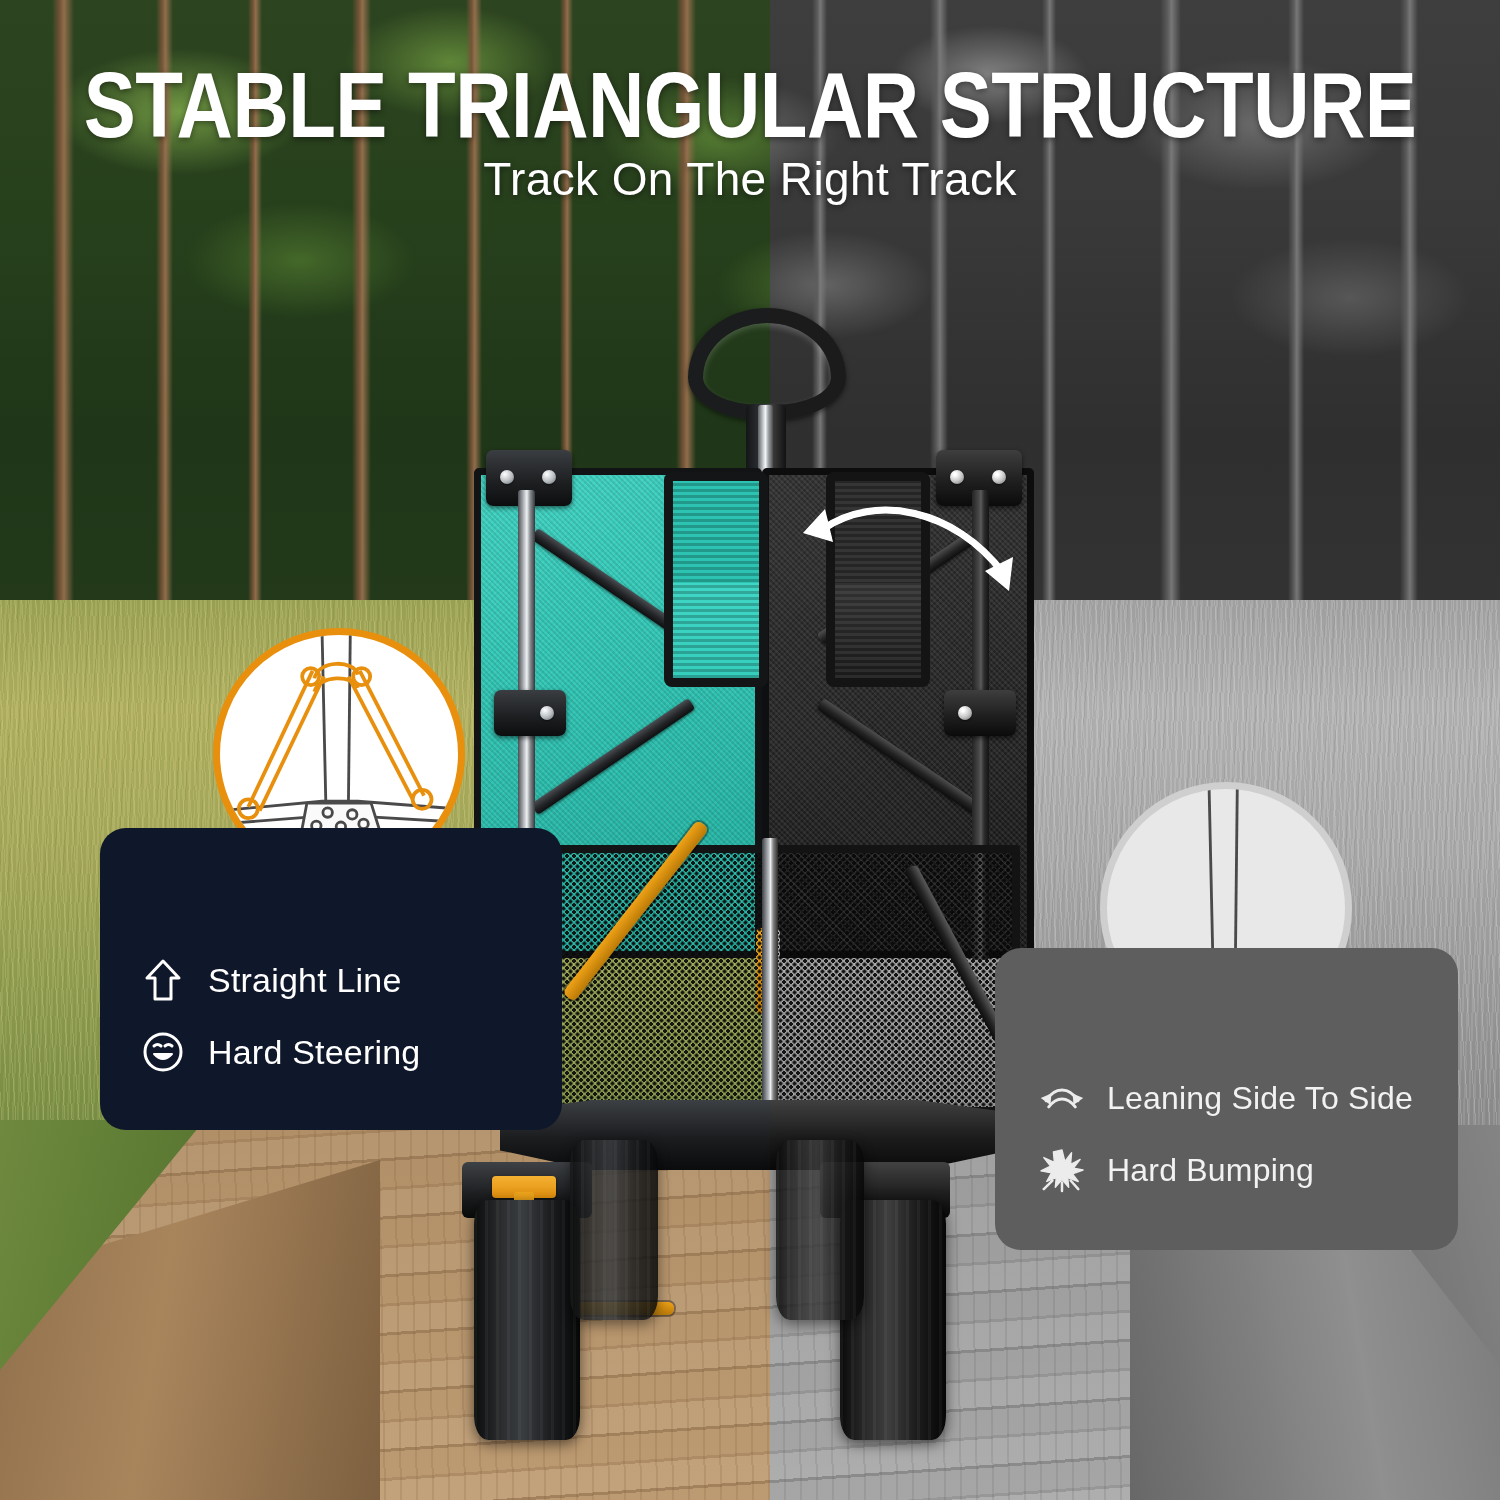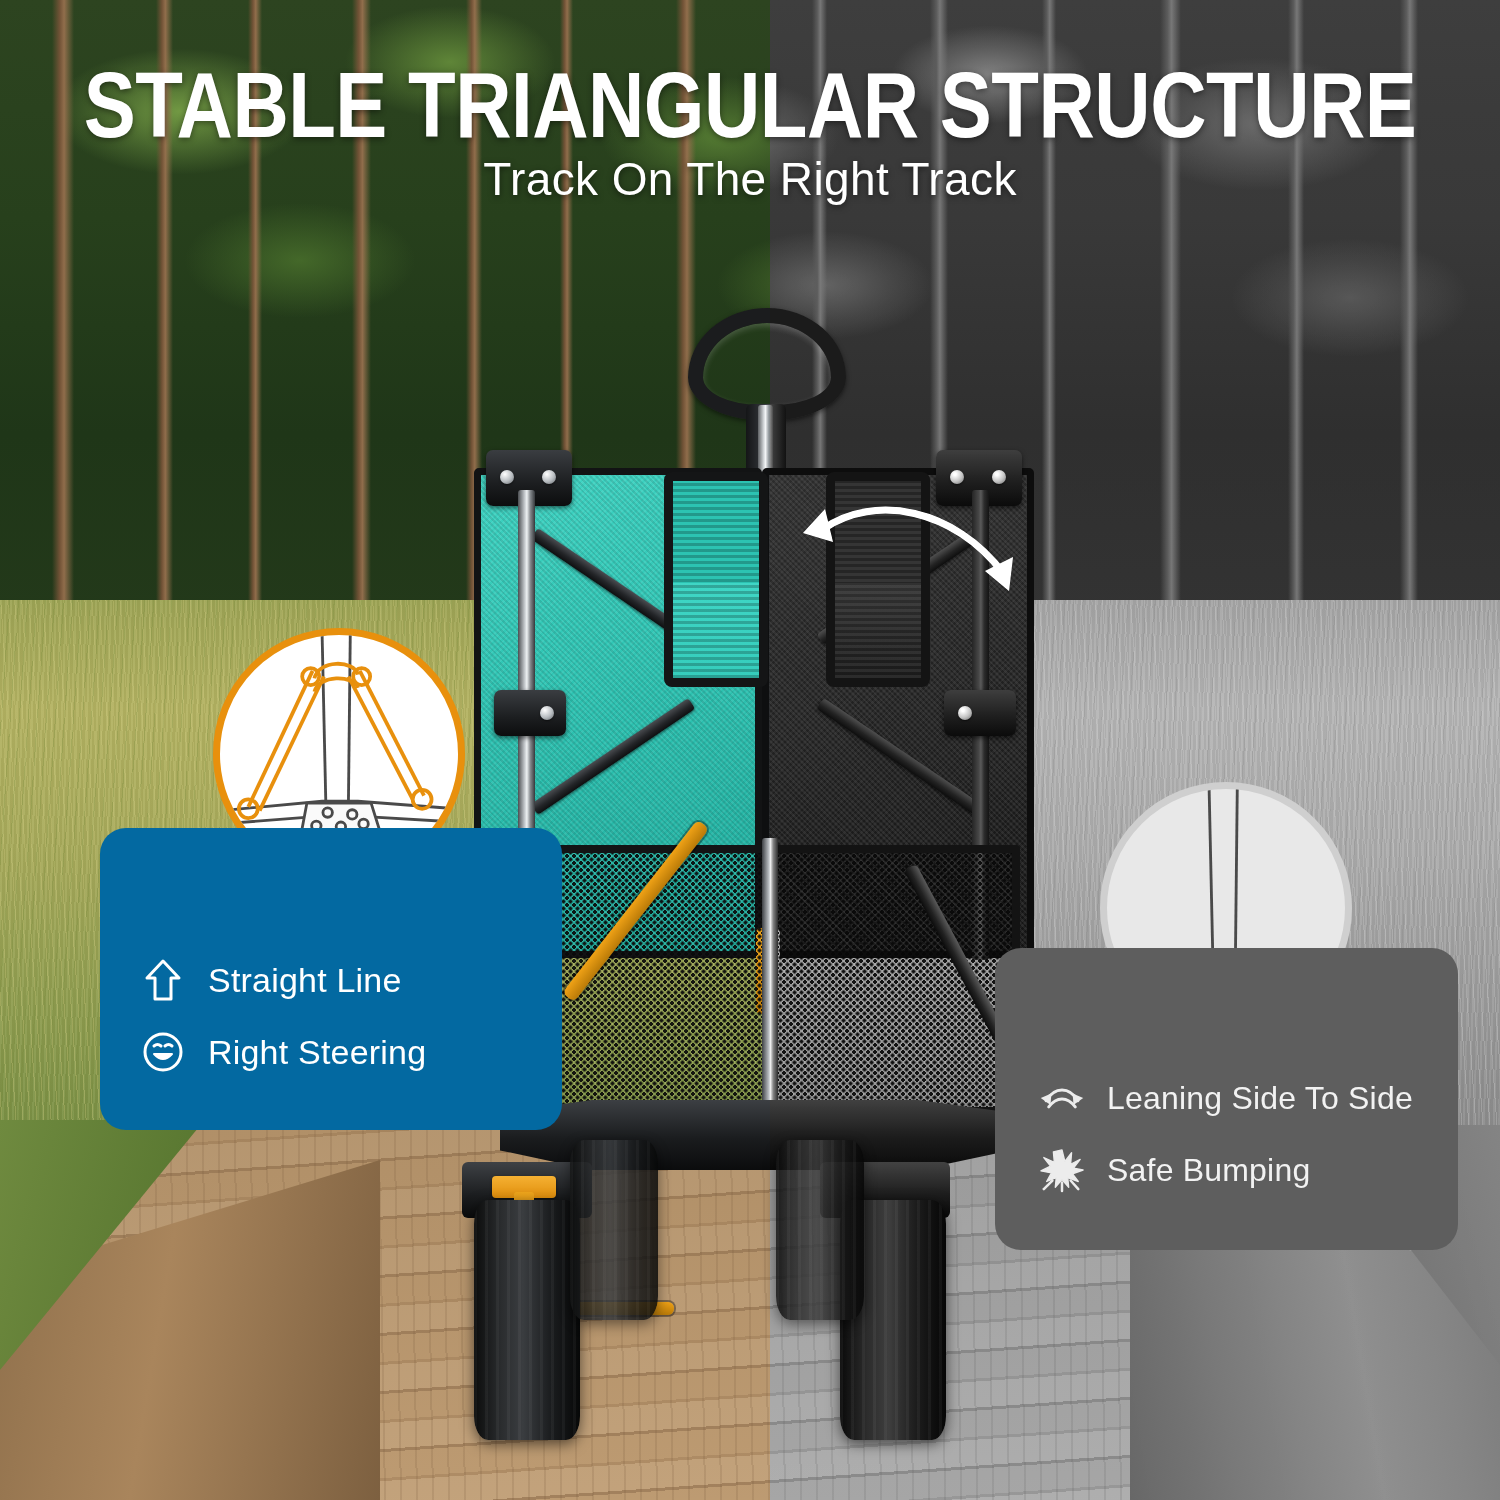--- a/index.html
+++ b/index.html
@@ -259,21 +259,21 @@
   }
   .inset svg { display: block; width: 100%; height: 100%; }
 
   
   .panel {
     position: absolute; border-radius: 26px; z-index: 60;
     display: flex; flex-direction: column; justify-content: center;
   }
   .panel-pros {
     left: 100px; top: 828px; width: 462px; height: 302px;
-    background: #0369a1;
+    background: #0f172a;
   }
   .panel-cons {
     left: 995px; top: 948px; width: 463px; height: 302px;
     background: #5e5e5e;
   }
   .feat-list { padding: 0 0 0 40px; display: flex; flex-direction: column; gap: 26px; }
   .panel-pros .feat-list { padding-top: 74px; }
   .panel-cons .feat-list { padding-top: 70px; padding-left: 44px; justify-content: center; }
   .feat { display: flex; align-items: center; gap: 22px; }
   .feat-icon { width: 46px; height: 46px; flex: 0 0 46px; display: flex; align-items: center; justify-content: center; }
@@ -467,21 +467,21 @@
 
       <div class="feat">
         <span class="feat-icon">
           <svg width="44" height="44" viewBox="0 0 44 44">
             <circle cx="22" cy="22" r="18" fill="none" stroke="#ffffff" stroke-width="3"></circle>
             <path d="M13 16 Q16.5 13 20 16" fill="none" stroke="#ffffff" stroke-width="3" stroke-linecap="round"></path>
             <path d="M24 16 Q27.5 13 31 16" fill="none" stroke="#ffffff" stroke-width="3" stroke-linecap="round"></path>
             <path d="M13 24 Q22 34 31 24 Z" fill="#ffffff" stroke="#ffffff" stroke-width="2" stroke-linejoin="round"></path>
           </svg>
         </span>
-        <span class="feat-label">Right Steering</span>
+        <span class="feat-label">Hard Steering</span>
       </div>
 
 
     </div>
   </div>
 
   <div class="panel panel-cons">
     <div class="feat-list">
 
       <div class="feat">
@@ -499,21 +499,21 @@
 
       <div class="feat">
         <span class="feat-icon">
           <svg width="48" height="46" viewBox="0 0 48 46">
             <path d="M24 2 L27 14 L34 5 L33 17 L43 12 L36 21 L46 23 L35 27 L41 35 L30 31 L31 41 L24 33 L17 41 L18 31 L8 35 L13 26 L2 24 L12 19 L5 10 L16 15 L15 4 Z" fill="#ececec" stroke="#ececec" stroke-width="1.4" stroke-linejoin="round"></path>
             <path d="M14 34 L5 43" stroke="#ececec" stroke-width="2.6" stroke-linecap="round"></path>
             <path d="M24 36 L24 45" stroke="#ececec" stroke-width="2.6" stroke-linecap="round"></path>
             <path d="M33 34 L41 43" stroke="#ececec" stroke-width="2.6" stroke-linecap="round"></path>
           </svg>
         </span>
-        <span class="feat-label">Safe Bumping</span>
+        <span class="feat-label">Hard Bumping</span>
       </div>
 
     </div>
   </div>
 
   <div class="headline">STABLE TRIANGULAR STRUCTURE</div>
   <div class="subhead">Track On The Right Track</div>
 
 </div>
 

